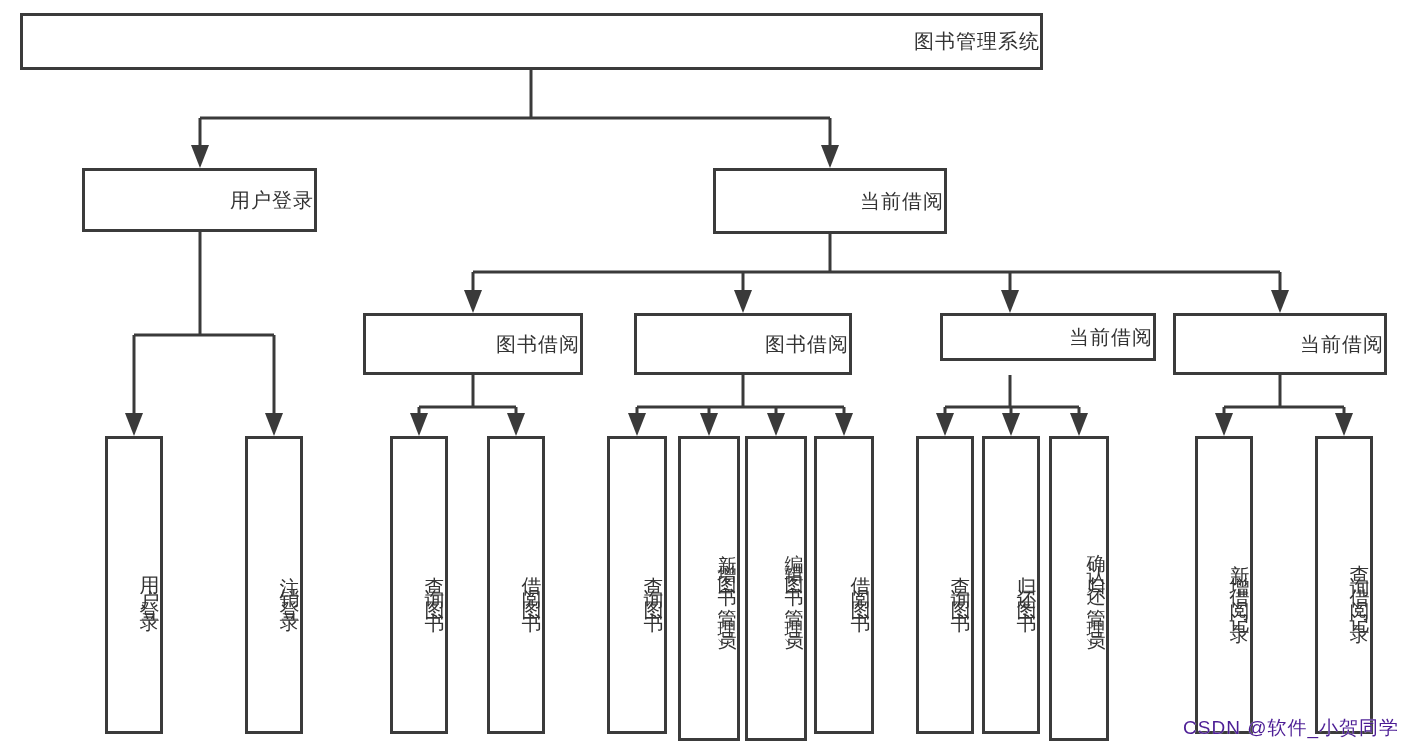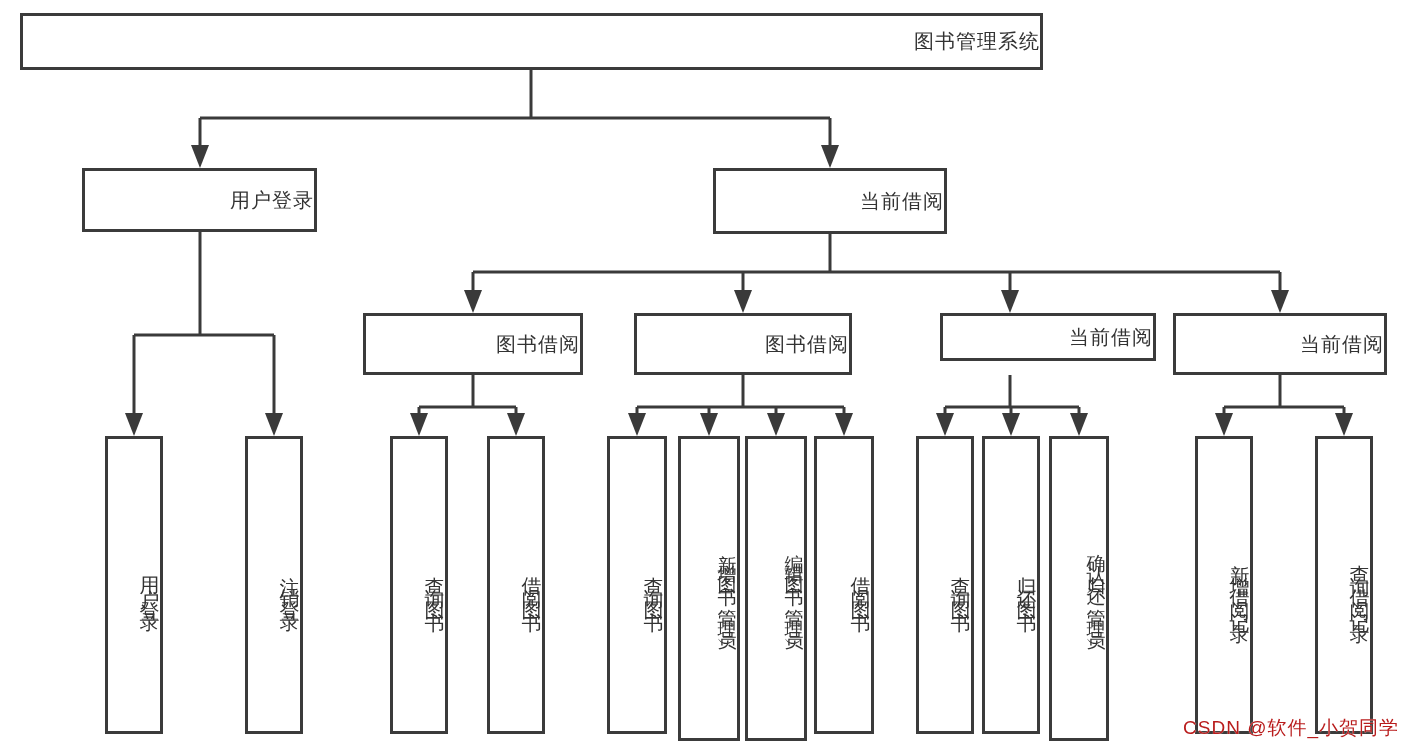--- a/index.html
+++ b/index.html
@@ -41,21 +41,21 @@
   }
   .node.leaf.long span {
     letter-spacing: 11px;
     font-size: 19px;
   }
   .watermark {
     position: absolute;
     right: 6px;
     bottom: 6px;
     font-size: 19px;
-    color: #b91c1c;
+    color: #4c1d95;
     letter-spacing: 1px;
     text-shadow: 0 0 1px #ffffff;
     white-space: nowrap;
   }
 </style>
 </head>
 <body>
 
 <div class="stage">
 

